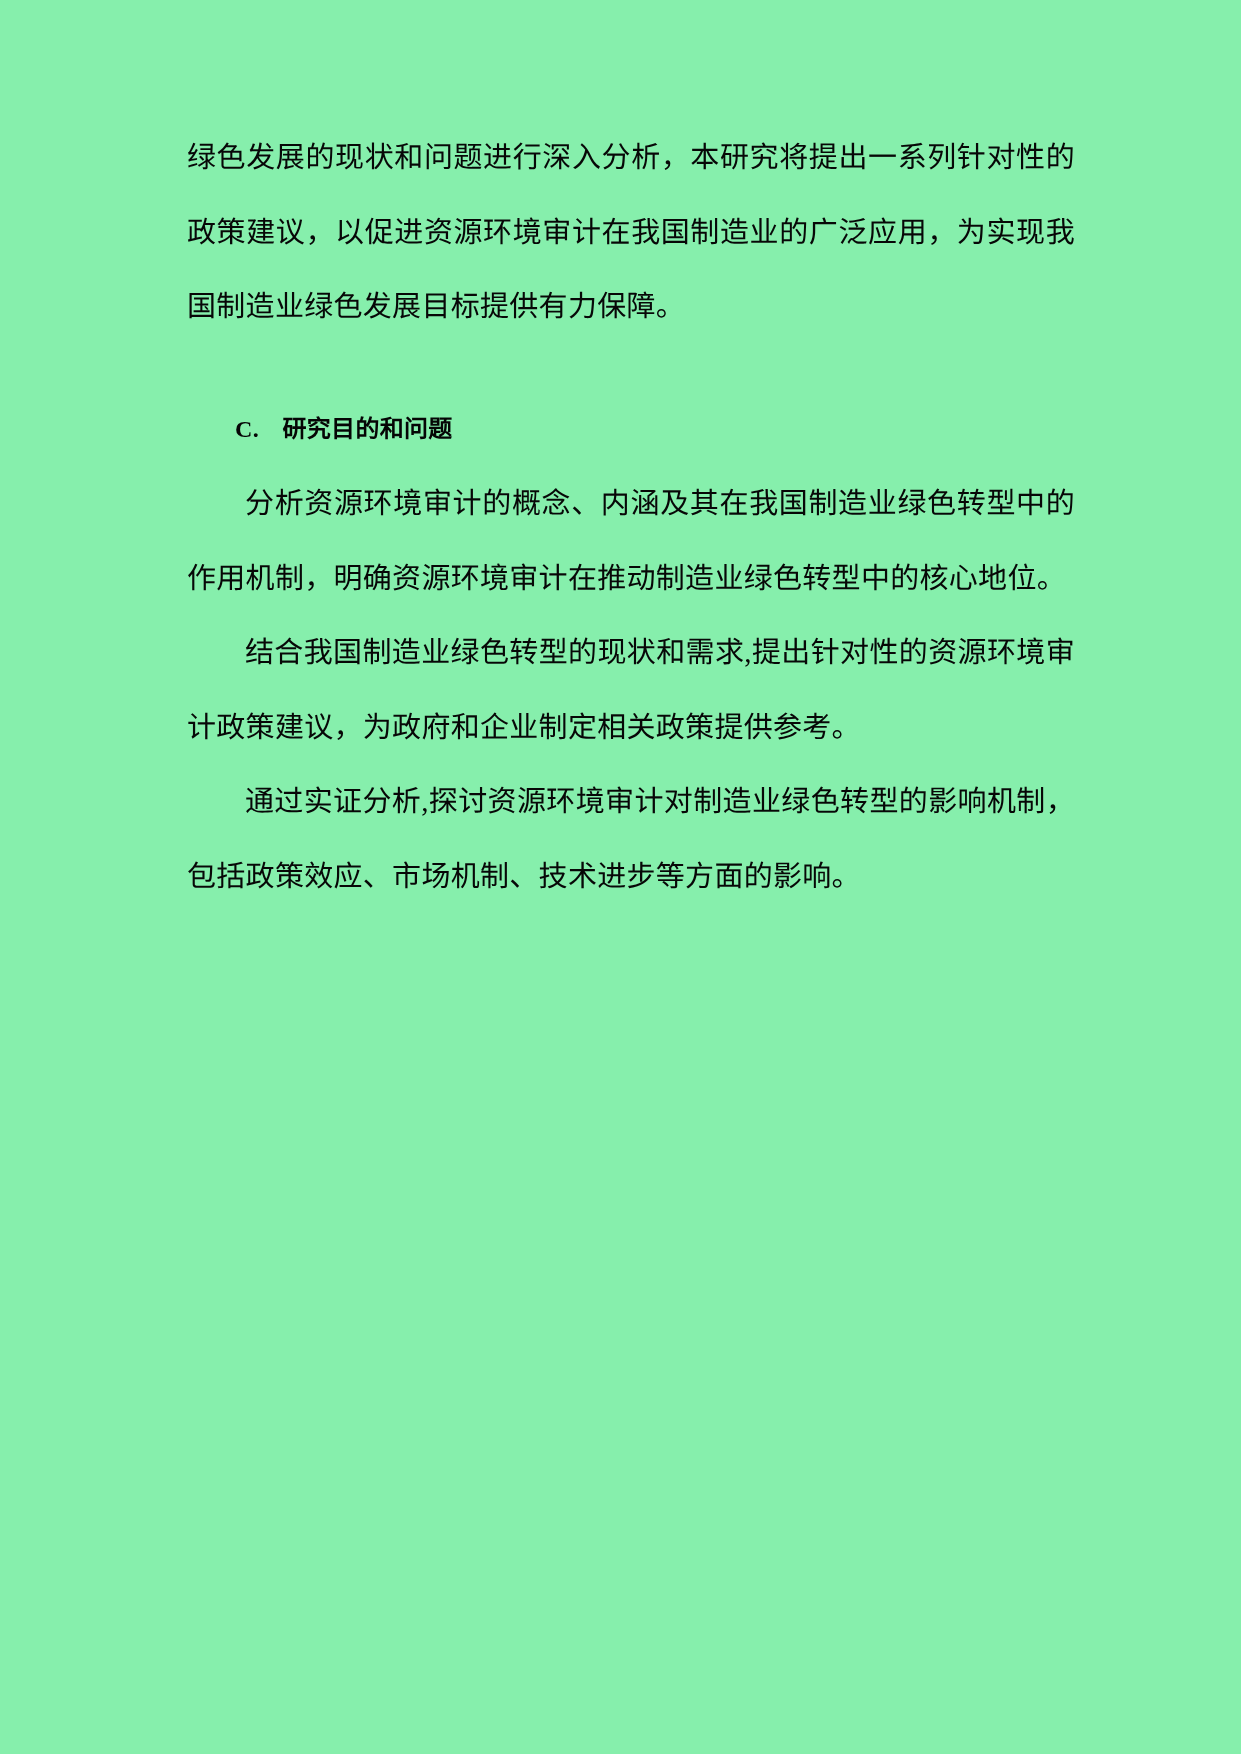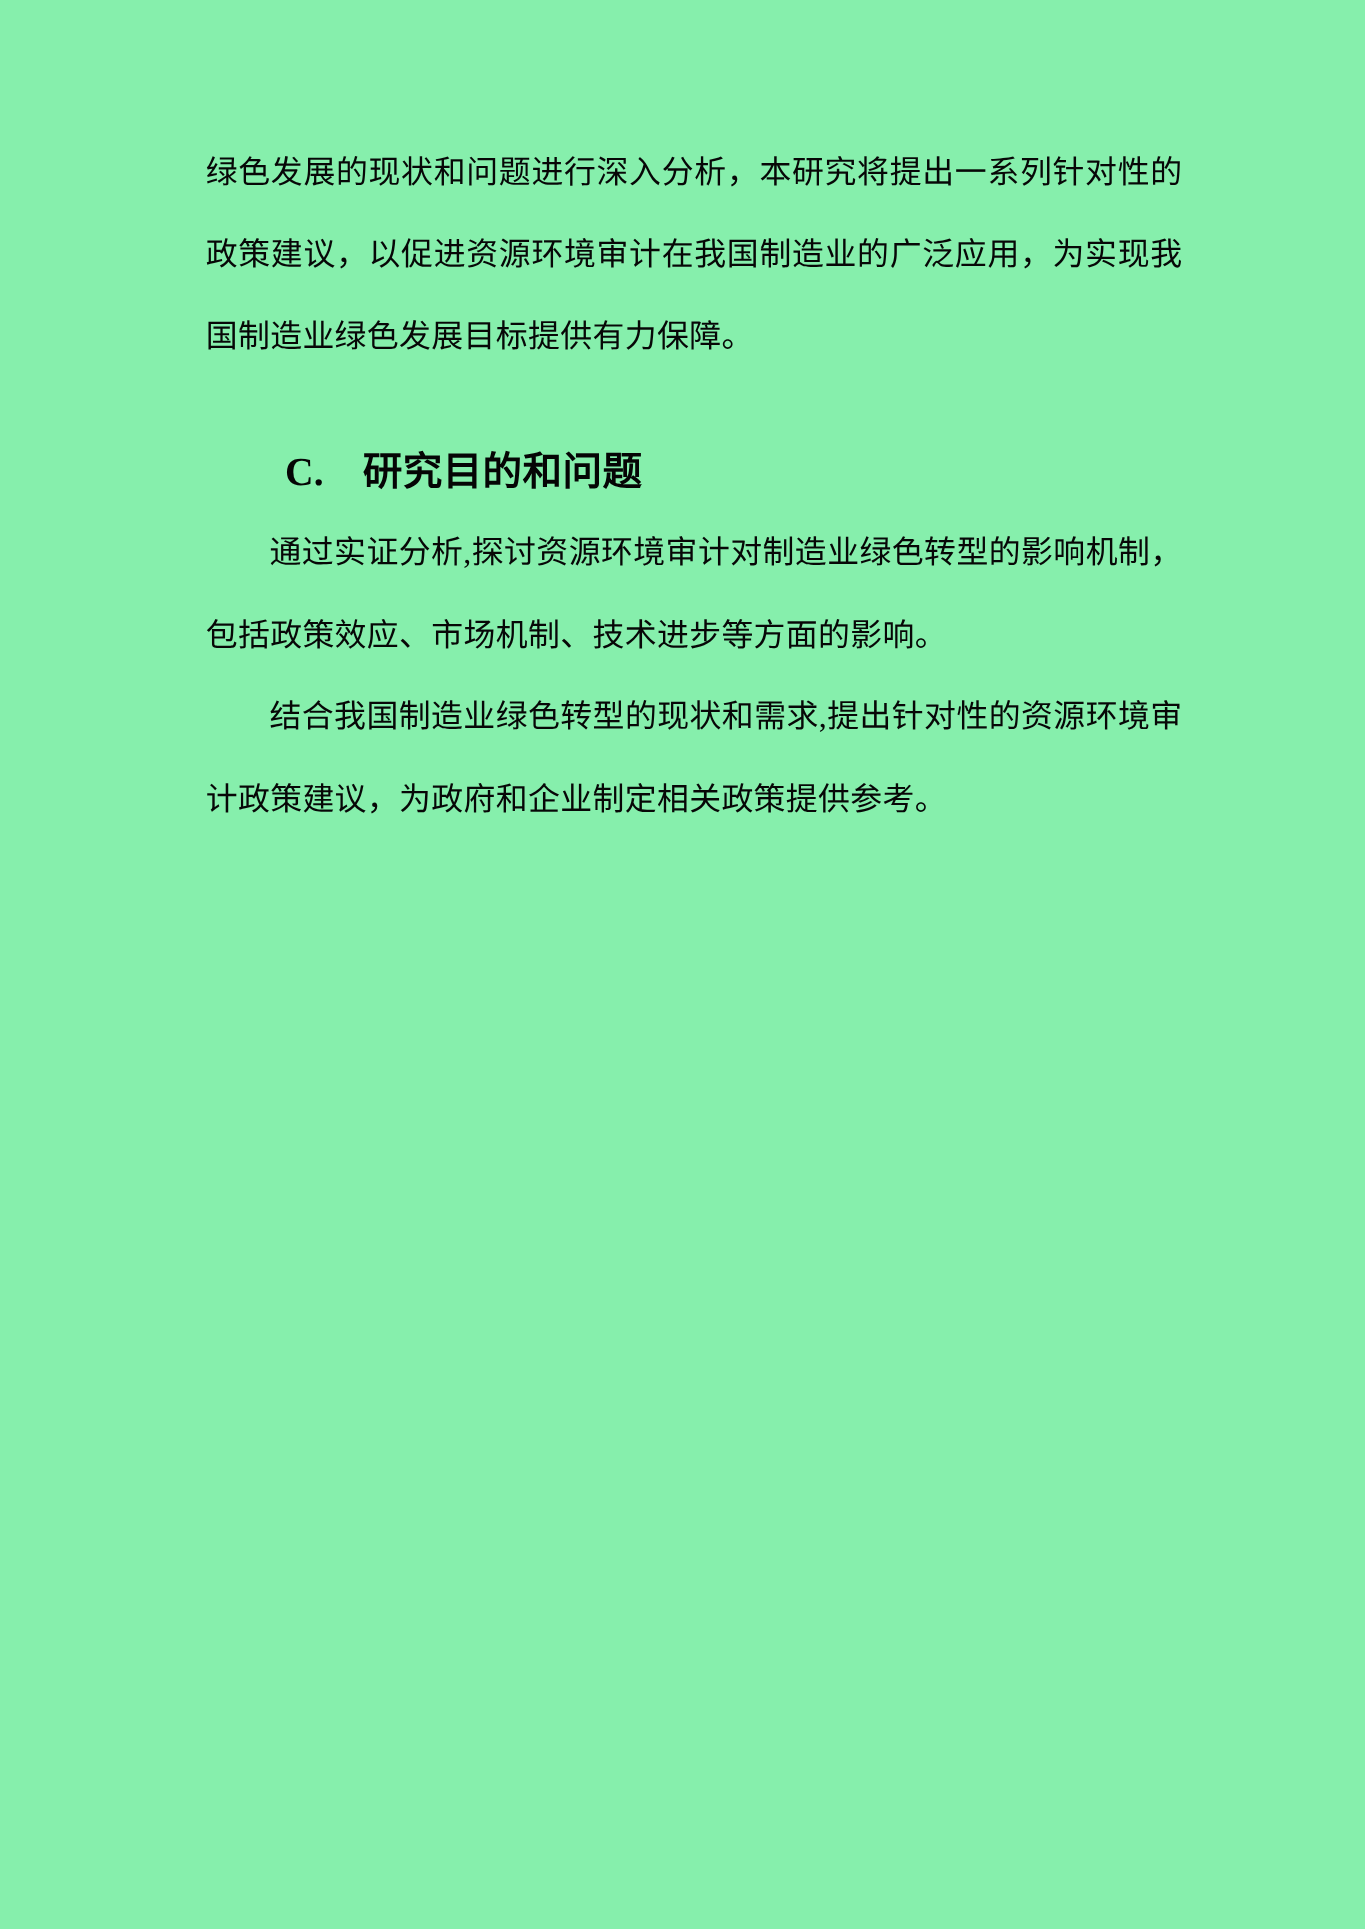--- a/index.html
+++ b/index.html
@@ -32,21 +32,21 @@
     padding: 0;
     text-indent: 2em;
     word-break: normal;
   }
   .para.no-indent {
     text-indent: 0;
   }
   .heading {
     margin: 48px 0 0 0;
     padding: 0 0 0 2em;
-    font-size: 36px;
+    font-size: 24px;
     font-weight: bold;
     text-align: left;
     text-indent: 0;
     line-height: 74.5px;
     color: #050505;
   }
   .heading .h-label {
     display: inline-block;
     margin-right: 0.72em;
   }
@@ -58,22 +58,23 @@
   <div class="content">
 
     <p class="para no-indent">绿色发展的现状和问题进行深入分析，本研究将提出一系列针对性的政策建议，以促进资源环境审计在我国制造业的广泛应用，为实现我国制造业绿色发展目标提供有力保障。</p>
 
     <h3 class="heading">
       <span class="h-label">C.</span>
       <span class="h-title">研究目的和问题</span>
     </h3>
 
 
+    <p class="para">分析资源环境审计的概念、内涵及其在我国制造业绿色转型中的作用机制，明确资源环境审计在推动制造业绿色转型中的核心地位。</p>
 
 
+    <p class="para">结合我国制造业绿色转型的现状和需求,提出针对性的资源环境审计政策建议，为政府和企业制定相关政策提供参考。</p>
+
     <p class="para">通过实证分析,探讨资源环境审计对制造业绿色转型的影响机制，包括政策效应、市场机制、技术进步等方面的影响。</p>
-
-    <p class="para">结合我国制造业绿色转型的现状和需求,提出针对性的资源环境审计政策建议，为政府和企业制定相关政策提供参考。</p>
 
 
 
   </div>
 </div>
 
 </body></html>

